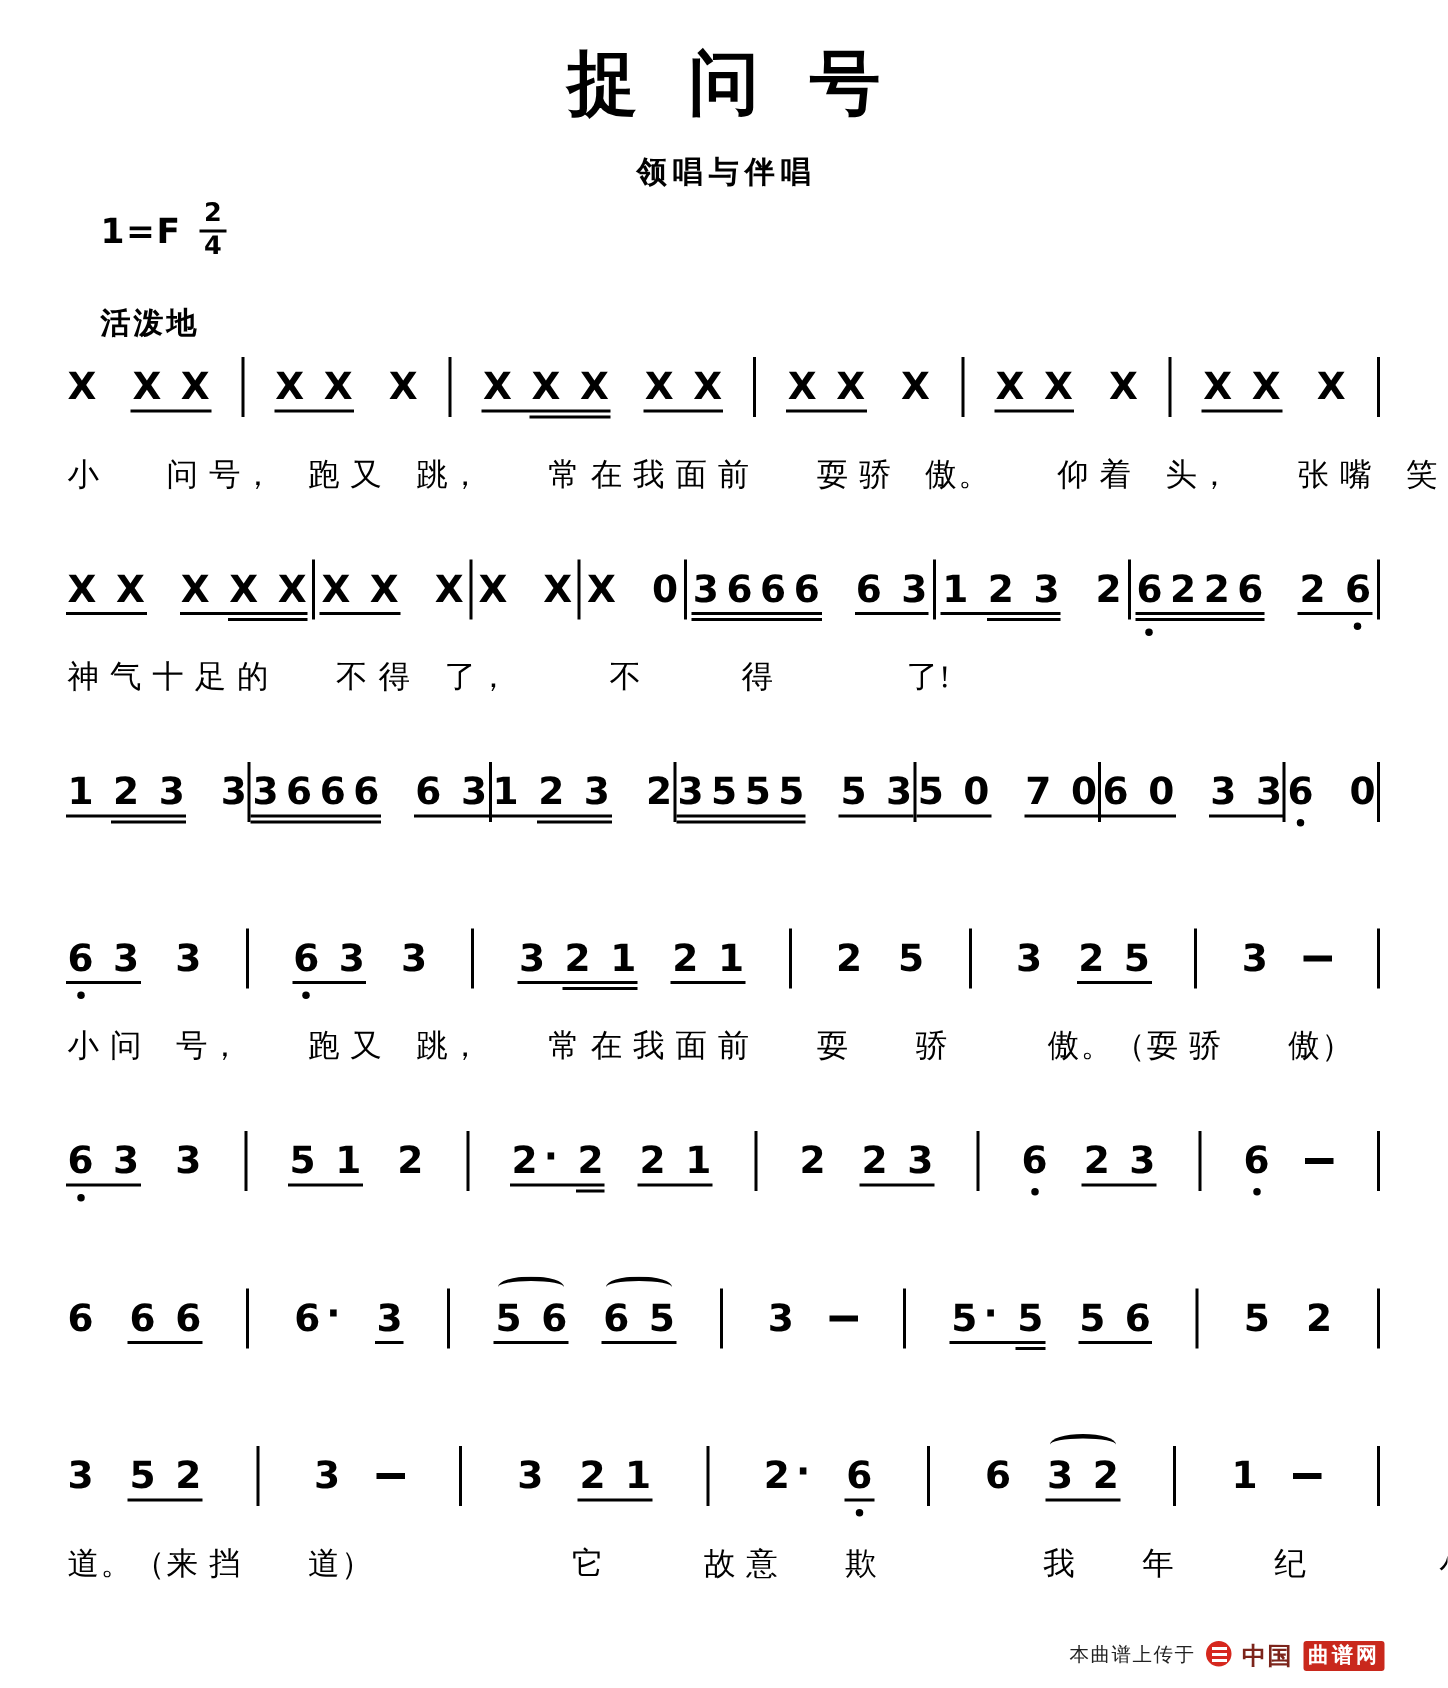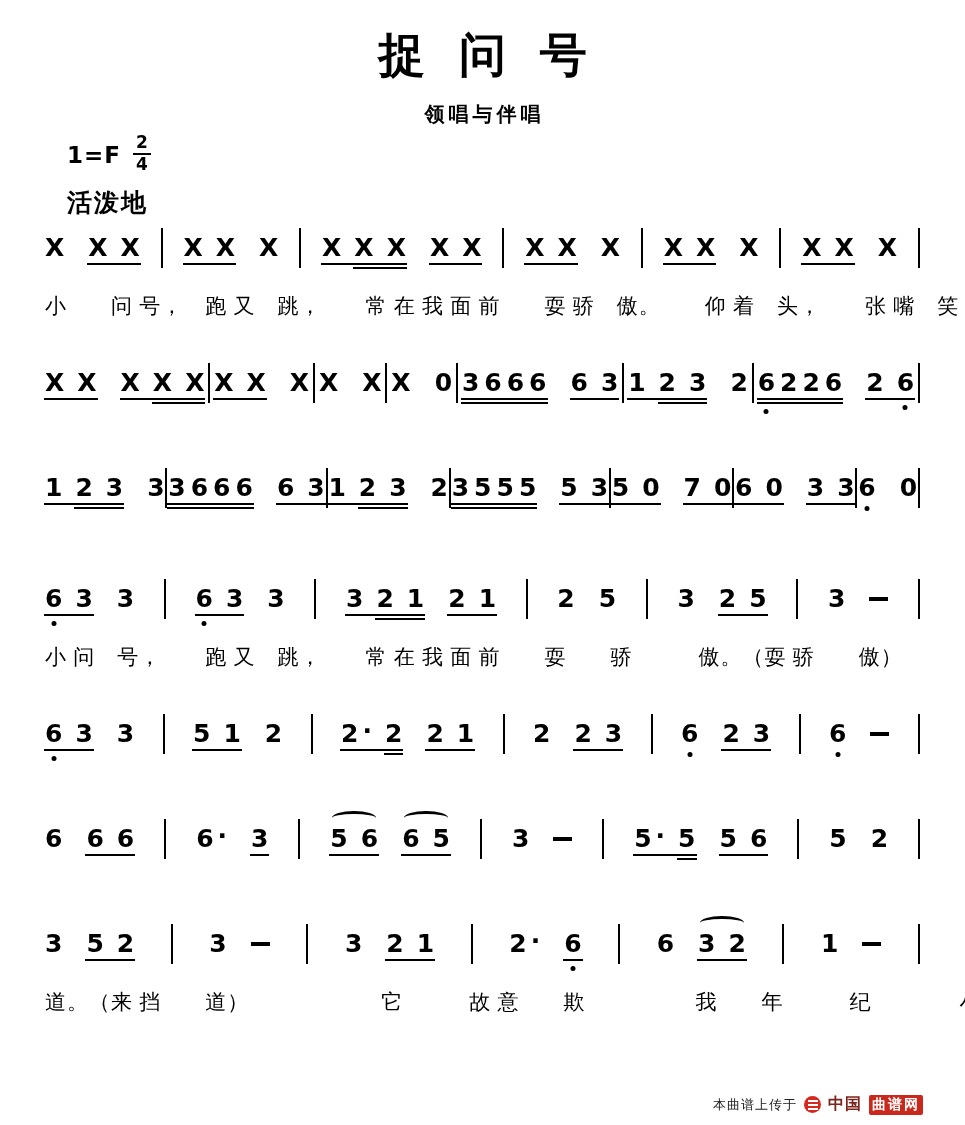--- a/index.html
+++ b/index.html
@@ -18,21 +18,21 @@
     text-align:center;font-family:"Liberation Serif","DejaVu Serif",serif;
     font-size:20px;letter-spacing:4px;margin:14px 0 8px 4px;font-weight:700;
   }
   .meta-row{display:flex;justify-content:space-between;align-items:flex-end;margin:4px 0 8px 0;}
   .meta-left{padding-left:22px;}
   .keyline{display:flex;align-items:center;gap:12px;}
   .keysig{font-size:23px;font-weight:700;letter-spacing:1px;}
   .timesig{display:inline-flex;flex-direction:column;align-items:center;font-weight:700;font-size:17px;line-height:1.05;margin-top:-2px;}
   .ts-num{border-bottom:2px solid #000;padding:0 3px 1px 3px;}
   .ts-den{padding-top:1px;}
-  .tempo{font-family:"Liberation Serif","DejaVu Serif",serif;font-size:25px;font-weight:700;letter-spacing:2px;margin-top:12px;}
+  .tempo{font-family:"Liberation Serif","DejaVu Serif",serif;font-size:20px;font-weight:700;letter-spacing:2px;margin-top:28px;}
   .credits{text-align:right;font-family:"Liberation Serif","DejaVu Serif",serif;font-size:21px;font-weight:700;letter-spacing:3px;line-height:1.65;padding-right:8px;}
   
   .score{margin-top:16px;}
   .system{margin-bottom:50px;}
   .system.nolyrics{margin-bottom:56px;}
   .noterow{
     display:flex;justify-content:space-between;align-items:flex-start;
     padding-bottom:22px;font-weight:700;font-size:25px;line-height:1;
   }
   .measure{display:inline-flex;align-items:flex-start;gap:24px;}
@@ -44,21 +44,21 @@
   .lodot{position:absolute;left:50%;transform:translateX(-50%);width:5px;height:5px;border-radius:50%;background:#000;}
   .beam{position:absolute;left:-1px;right:-1px;height:2px;background:#000;}
   .arc{position:absolute;top:-15px;left:2px;right:2px;height:11px;border-top:3px solid #000;border-radius:50% 50% 0 0;}
   .bar{width:2px;height:40px;background:#000;margin-top:-7px;flex:0 0 auto;}
   .lyrics{
     font-family:"Liberation Serif","DejaVu Serif",serif;font-size:21px;
     letter-spacing:1px;white-space:pre;margin-top:2px;color:#000;
   }
   
   .footer{
-    position:absolute;right:42px;bottom:10px;display:flex;align-items:center;gap:7px;
+    position:absolute;right:42px;bottom:10px;display:flex;align-items:flex-start;gap:7px;
   }
   .footer-prefix{font-size:13px;color:#222;letter-spacing:1px;}
   .logo-mark{position:relative;display:inline-block;width:17px;height:17px;border-radius:50%;background:#d6281e;}
   .logo-mark span{position:absolute;left:4px;right:3px;height:2px;background:#fff;}
   .lm-b1{top:4px;} .lm-b2{top:8px;} .lm-b3{top:12px;}
   .site1{font-size:16px;font-weight:900;color:#7c241b;letter-spacing:1px;font-family:"DejaVu Sans",sans-serif;}
   .site2{font-size:14px;font-weight:900;color:#fff;background:#c9281c;padding:1px 3px;letter-spacing:2px;border-radius:2px;}
 </style>
 </head>
 <body>
@@ -248,20 +248,21 @@
               <span class="beam" style="bottom: -9px;"></span>
             </span>
             <span class="grp">
               <span class="note">2</span>
               <span class="note">6<span class="lodot" style="bottom: -15px;"></span></span>
               <span class="beam" style="bottom: -5px;"></span>
             </span>
           </span>
           <span class="bar"></span>
         </div>
+        <div class="lyrics">神 气 十 足 的　　不 得　了，　　　不　　　得　　　　了!</div>
       </div>
       <div class="system nolyrics">
         <div class="noterow">
           <span class="measure">
             <span class="grp">
               <span class="note">1</span>
               <span class="grp">
                 <span class="note">2</span>
                 <span class="note">3</span>
                 <span class="beam" style="bottom: -9px;"></span>

